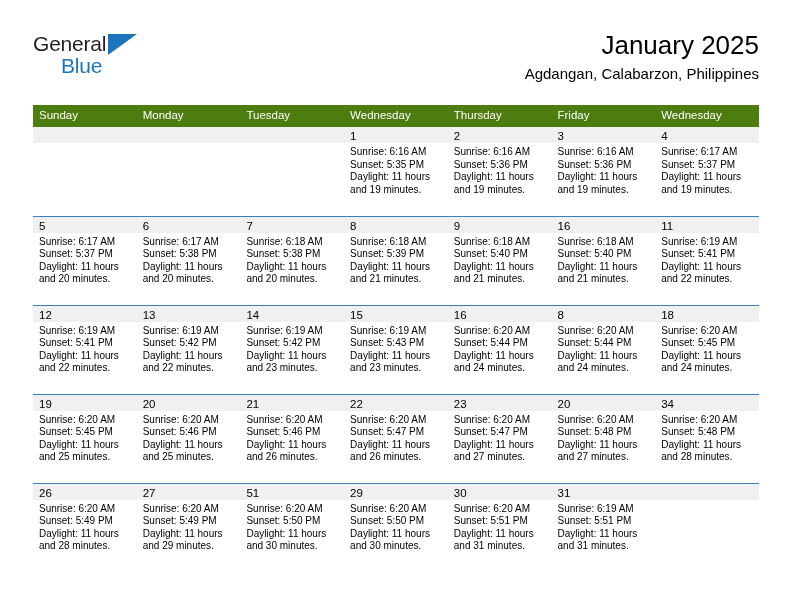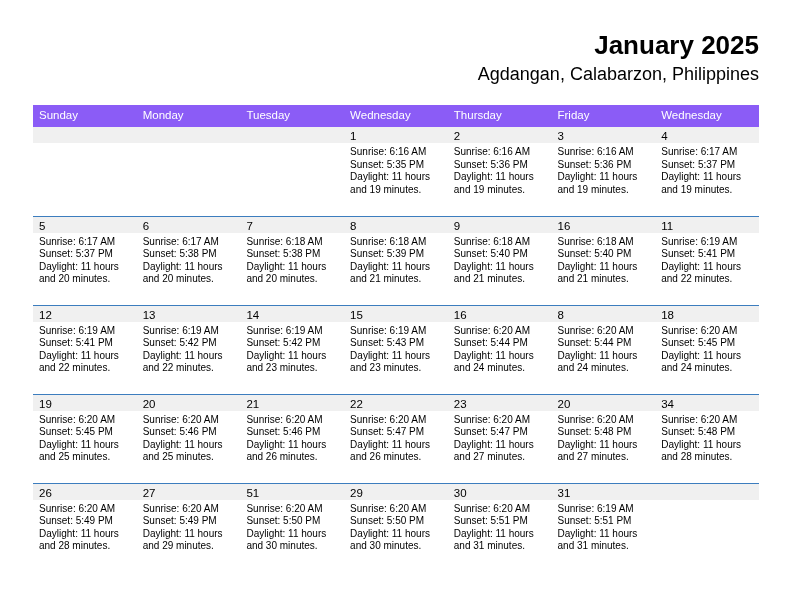--- a/index.html
+++ b/index.html
@@ -69,45 +69,45 @@
   }
 
   .title-block {
     position: absolute;
     right: 0;
     top: 0;
     text-align: right;
   }
   .cal-title {
     font-size: 26px;
-    font-weight: 700;
+    font-weight: 400;
     color: #000000;
     line-height: 34px;
     white-space: nowrap;
   }
   .cal-subtitle {
-    font-size: 18px;
+    font-size: 15px;
     font-weight: 400;
     color: #000000;
     line-height: 20px;
     margin-top: 2px;
     white-space: nowrap;
   }
 
   
   .calendar {
     position: absolute;
     left: 33px;
     top: 105px;
     width: 726px;
     border-collapse: collapse;
     table-layout: fixed;
   }
   .calendar th {
-    background: #8b5cf6;
+    background: #4d7c0f;
     color: #ffffff;
     font-size: 11.5px;
     font-weight: 400;
     text-align: left;
     padding: 4px 0 5px 6px;
     height: 12px;
     line-height: 13px;
   }
   .calendar td {
     vertical-align: top;
@@ -140,20 +140,25 @@
   }
   .cell-empty .daynum-band { color: transparent; }
 </style>
 </head>
 <body>
 
 <div class="page">
 
   <div class="header">
 
+    <div class="logo">
+      <span class="logo-general">General</span>
+      <span class="logo-tri"></span>
+      <span class="logo-blue">Blue</span>
+    </div>
 
     <div class="title-block">
       <div class="cal-title">January 2025</div>
       <div class="cal-subtitle">Agdangan, Calabarzon, Philippines</div>
     </div>
 
   </div>
 
   <table class="calendar">
     <thead>

